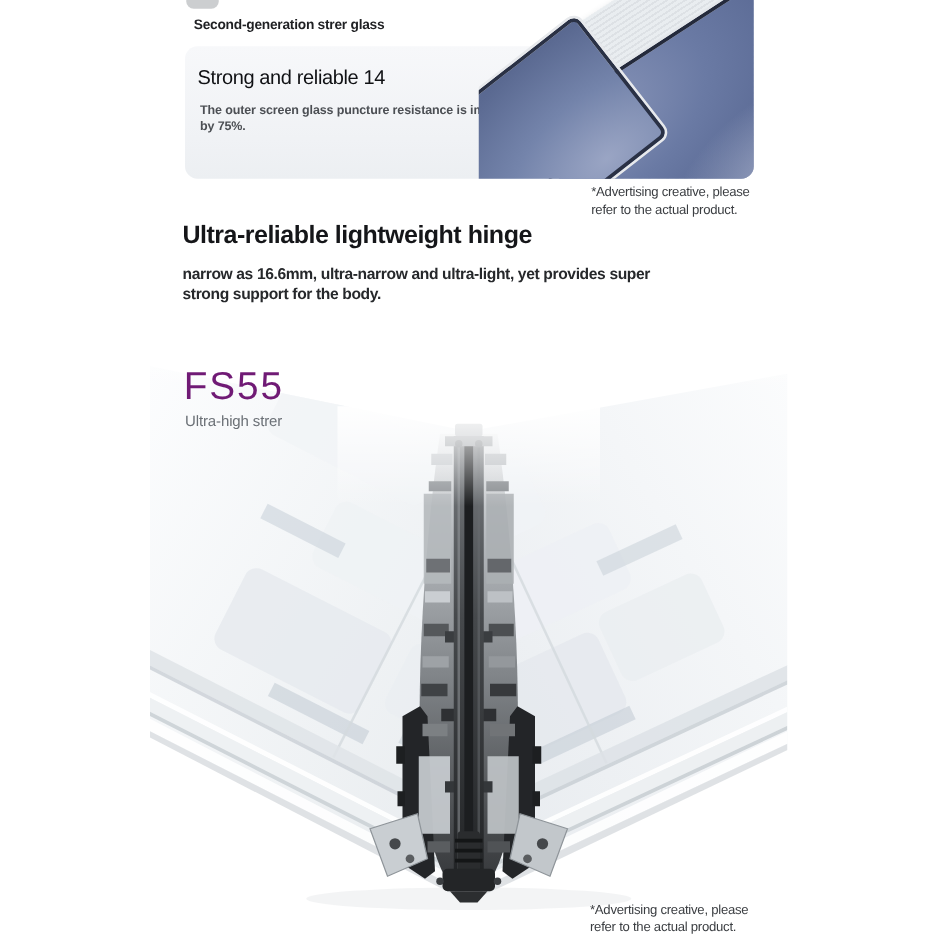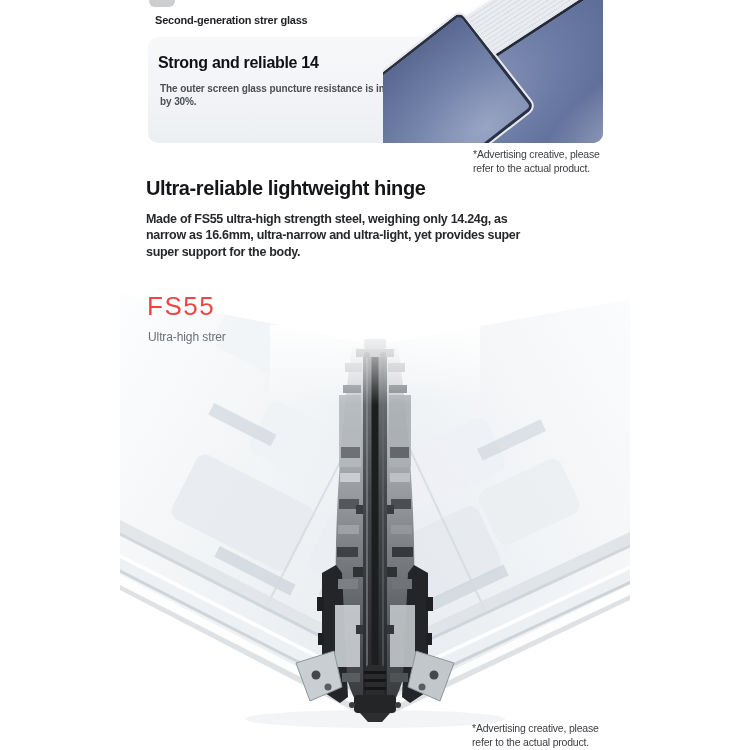--- a/index.html
+++ b/index.html
@@ -7,21 +7,21 @@
     width:750px;height:750px;background:#ffffff;position:relative;overflow:hidden;
     font-family:"Liberation Sans", sans-serif;color:#1a1a1a;
   }
   .abs{position:absolute;}
 
   
   .top-smudge{left:149px;top:0;width:26px;height:7px;background:#c3c5c8;border-radius:0 0 6px 6px;opacity:.85;}
   .hero-eyebrow{left:155px;top:14px;font-size:11px;font-weight:700;letter-spacing:-0.2px;color:#1f2023;}
   .hero-card{left:148px;top:37px;width:455px;height:106px;border-radius:10px;
     background:linear-gradient(180deg,#f7f8fa 0%,#f0f2f5 70%,#ecEFf2 100%);}
-  .hero-title{position:absolute;left:10px;top:17px;font-size:16px;font-weight:700;letter-spacing:-0.3px;color:#101114;text-align:center;}
+  .hero-title{position:absolute;left:10px;top:17px;font-size:16px;font-weight:400;letter-spacing:-0.3px;color:#101114;text-align:center;}
   .hero-desc{position:absolute;left:12px;top:45px;font-size:10px;font-weight:700;color:#4c4f54;line-height:13px;letter-spacing:-0.1px;}
 
   
   .hero-photo{left:383px;top:0;width:220px;height:143px;overflow:hidden;border-radius:0 0 10px 0;}
   .back-panel{position:absolute;right:-52px;top:-18px;width:225px;height:160px;border-radius:16px;
     transform:rotate(-33deg);
     background:repeating-linear-gradient(0deg,#dde1e5 0 1.5px,#e9edf0 1.5px 4px);
     box-shadow:0 2px 6px rgba(60,70,90,.18);}
   .main-screen{position:absolute;left:62px;top:26px;width:235px;height:175px;border-radius:8px;
     transform:rotate(-33deg);border:3px solid #242a3c;outline:2px solid #e3e6ea;
@@ -34,60 +34,59 @@
     background:radial-gradient(110% 90% at 70% 90%, #9aa5c4 0%, #7484ab 50%, #5a6991 100%);}
 
   .disclaimer{font-size:10.5px;font-weight:400;color:#3b3e42;line-height:13.5px;letter-spacing:-0.2px;z-index:3;}
   .disclaimer.top{left:473px;top:148px;}
   .disclaimer.bottom{left:472px;top:722px;}
 
   
   .section-title{left:146px;top:177px;font-size:20px;font-weight:700;letter-spacing:-0.4px;color:#151619;text-align:right;}
   .section-body{left:146px;top:211px;font-size:12.5px;font-weight:700;color:#26282b;line-height:16.3px;letter-spacing:-0.3px;white-space:nowrap;}
 
-  .fs55-label{left:147px;top:291px;font-size:26px;font-weight:400;letter-spacing:1.5px;color:#ef4444;z-index:2;}
+  .fs55-label{left:147px;top:291px;font-size:31px;font-weight:400;letter-spacing:1.5px;color:#701a75;z-index:2;}
   .fs55-caption{left:148px;top:330px;font-size:12px;font-weight:400;color:#6b7076;letter-spacing:-0.1px;z-index:2;}
 
   .hinge-figure{left:120px;top:267px;width:510px;height:480px;z-index:1;}
 </style>
 </head>
 <body>
 
 <div class="abs top-smudge"></div>
 
 <div class="abs hero-eyebrow">Second-generation strer glass</div>
 
 <div class="abs hero-card">
   <div class="hero-title">Strong and reliable 14</div>
   <div class="hero-desc">
     <div>The outer screen glass puncture resistance is improved</div>
-    <div>by 30%.</div>
+    <div>by 75%.</div>
   </div>
 </div>
 
 <div class="abs hero-photo">
   <div class="back-panel"></div>
   <div class="main-screen">
     <div class="rail"></div>
   </div>
   <div class="left-screen">
     
   </div>
 </div>
 
 <div class="abs disclaimer top">
   <div>*Advertising creative, please</div>
   <div>refer to the actual product.</div>
 </div>
 
 <div class="abs section-title">Ultra-reliable lightweight hinge</div>
 <div class="abs section-body">
-  <div>Made of FS55 ultra-high strength steel, weighing only 14.24g, as</div>
   <div>narrow as 16.6mm, ultra-narrow and ultra-light, yet provides super</div>
-  <div>super support for the body.</div>
+  <div>strong support for the body.</div>
 </div>
 
 <div class="abs fs55-label">FS55</div>
 <div class="abs fs55-caption">Ultra-high strer</div>
 
 <svg class="abs hinge-figure" width="510" height="480" viewBox="0 0 510 480" xmlns="http://www.w3.org/2000/svg">
   <defs>
     <linearGradient id="gPanelL" x1="0" y1="0" x2="1" y2="1">
       <stop offset="0" stop-color="#fcfdfe"></stop>
         <stop offset="1" stop-color="#e7ebee"></stop>

